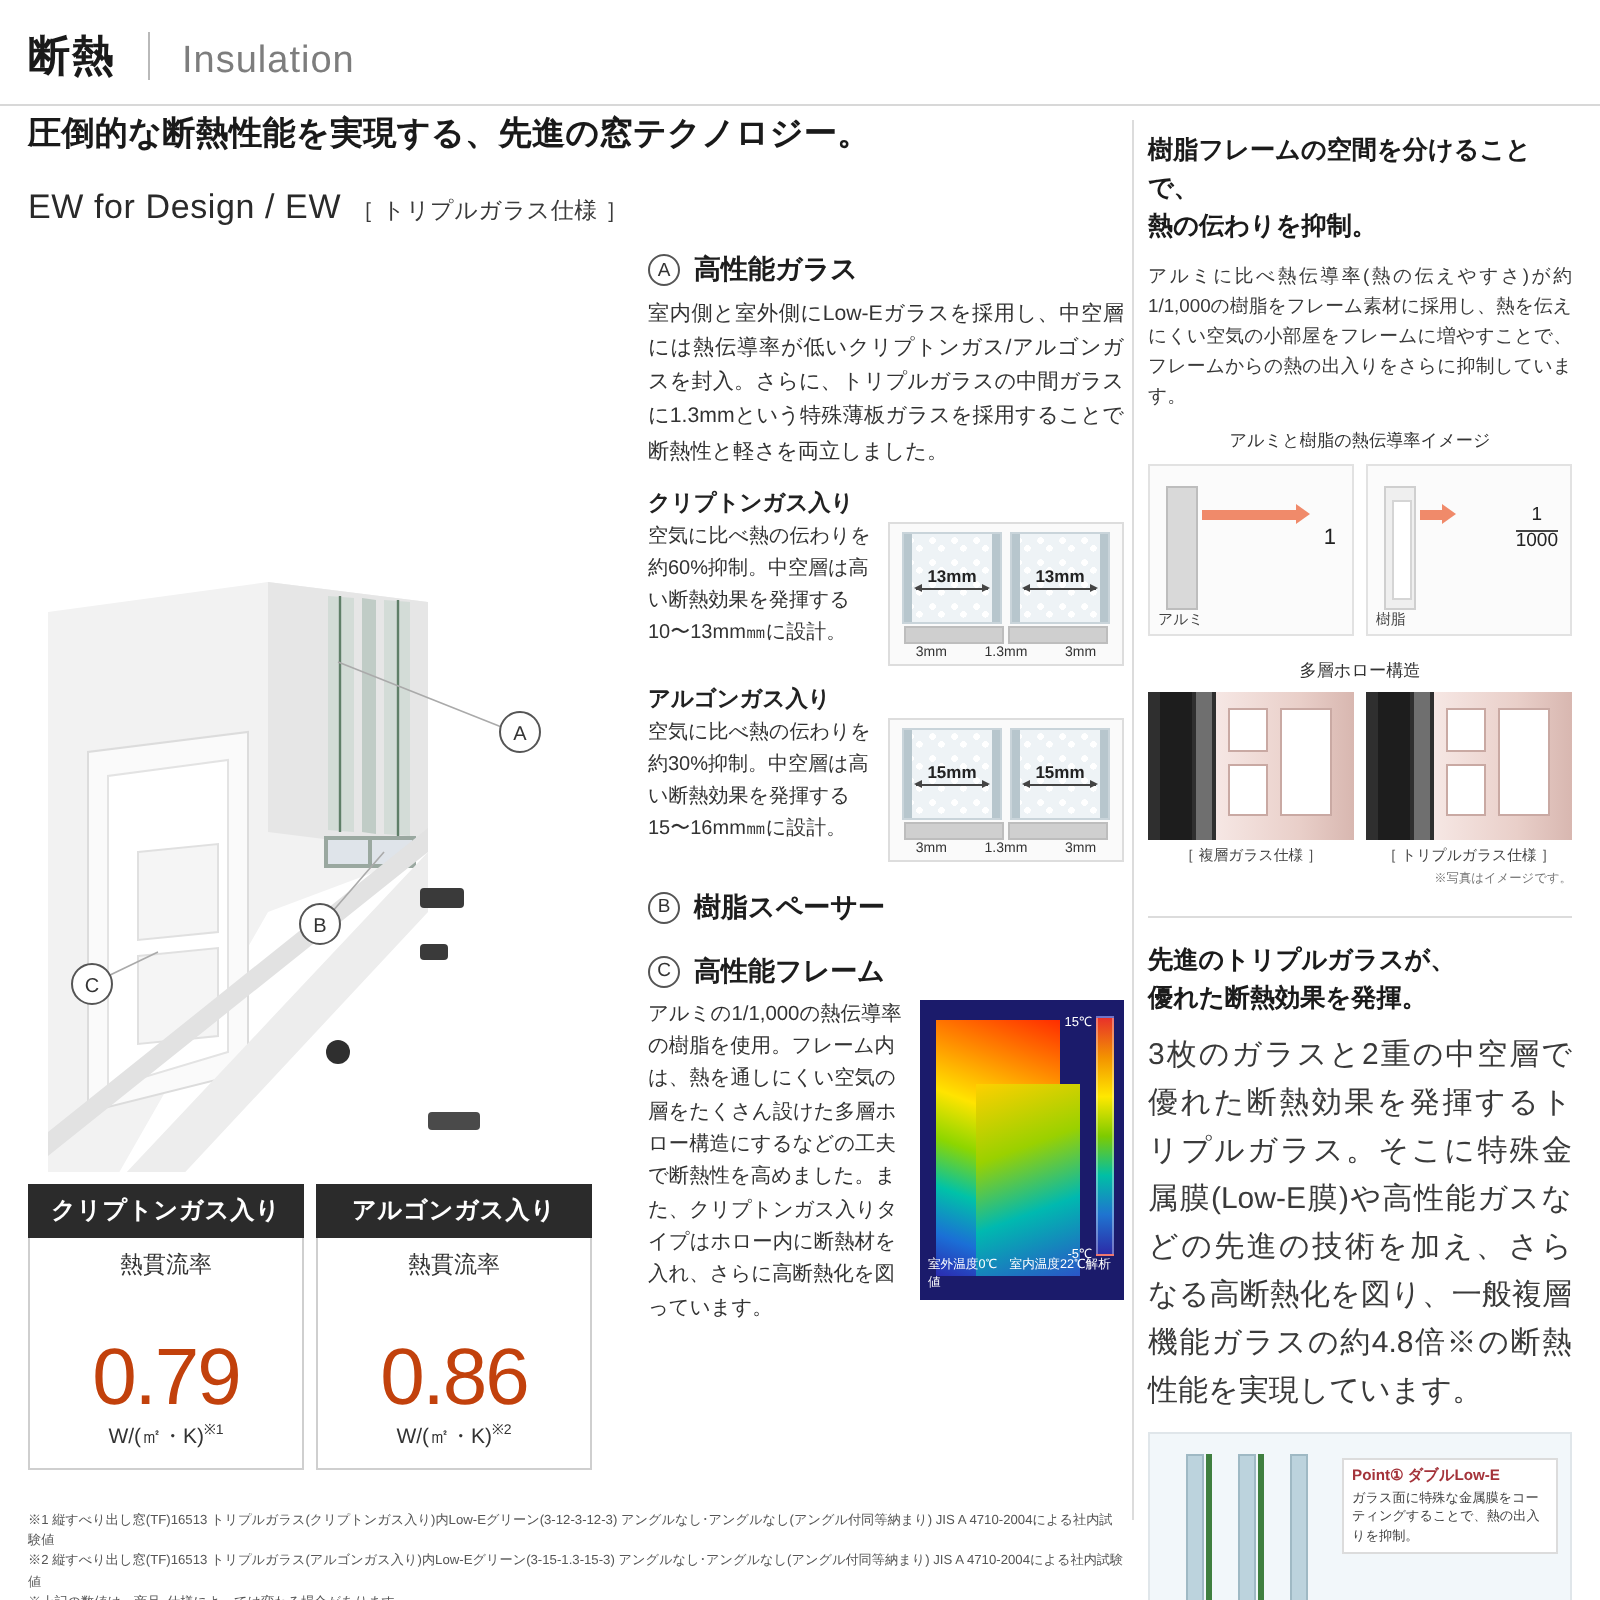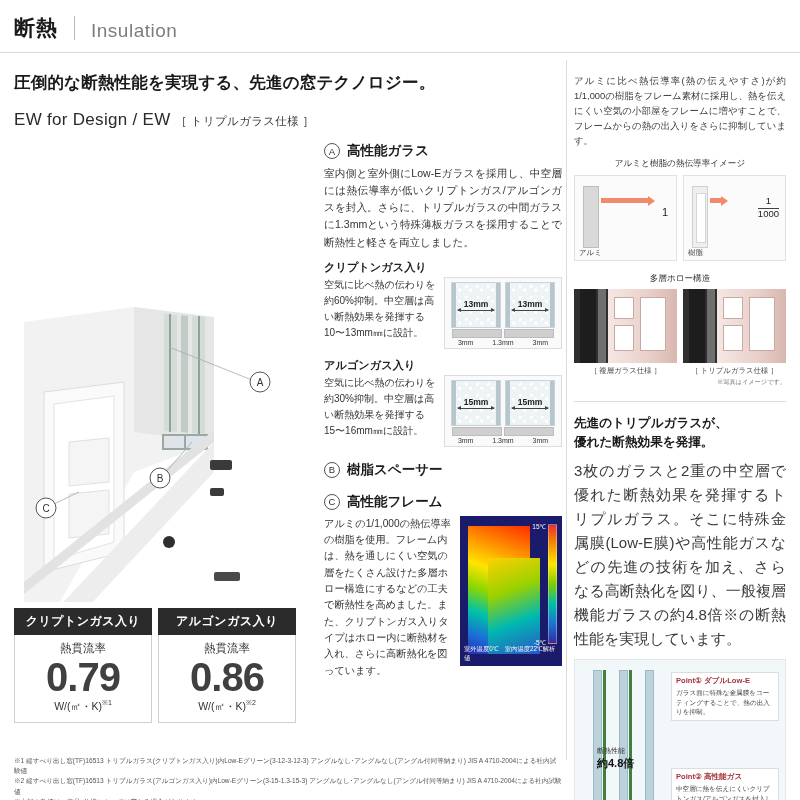--- a/index.html
+++ b/index.html
@@ -11,21 +11,21 @@
   .page { position: relative; width: 800px; height: 800px; border-radius: 18px; }
 
   
   .header { position: absolute; left: 14px; top: 14px; display: flex; align-items: flex-end; gap: 12px; }
   .header .jp { font-size: 21px; font-weight: bold; letter-spacing: 1px; color: #1a1a1a; }
   .header .divider { width: 1px; height: 24px; background: #b9b9b9; margin: 0 4px 2px 4px; }
   .header .en { font-size: 19px; color: #7d7d7d; letter-spacing: 0.5px; }
   .header-rule { position: absolute; left: 0; top: 52px; width: 800px; height: 1px; background: #d8d8d8; }
 
   
-  .left-col { position: absolute; left: 14px; top: 72px; width: 548px; }
+  .left-col { position: absolute; left: 14px; top: 56px; width: 548px; }
   .right-col { position: absolute; left: 574px; top: 66px; width: 212px; }
   .vrule { position: absolute; left: 566px; top: 60px; width: 1px; height: 700px; background: #dcdcdc; }
 
   .lead { font-size: 16.5px; font-weight: bold; letter-spacing: 0.2px; color: #1a1a1a; }
   .subtitle { margin-top: 16px; font-size: 17px; color: #2a2a2a; letter-spacing: 0.3px; }
   .subtitle .spec { font-size: 11.5px; color: #3a3a3a; }
 
   
   .left-body { position: relative; margin-top: 12px; width: 548px; height: 600px; }
 
@@ -34,21 +34,21 @@
 
   
   .value-row { position: absolute; left: 0; top: 466px; width: 300px; display: flex; gap: 6px; }
   .value-box { width: 138px; }
   .value-box .vhead {
     background: #2b2b2b; color: #fff; font-size: 12px; font-weight: bold;
     text-align: center; padding: 5px 0; letter-spacing: 0.5px;
   }
   .value-box .vbody { border: 1px solid #cfcfcf; border-top: none; text-align: center; padding: 6px 0 8px; }
   .value-box .vlabel { font-size: 11.5px; color: #333; }
-  .value-box .vnum { font-size: 40px; font-weight: bold; line-height: 1.05; color: #404040; letter-spacing: -1px; }
+  .value-box .vnum { font-size: 40px; font-weight: normal; line-height: 1.05; color: #c2410c; letter-spacing: -1px; margin-top: 28px; }
   .value-box .vunit { font-size: 10.5px; color: #333; }
   .value-box .vunit sup { font-size: 7px; }
 
   
   .left-text { position: absolute; left: 310px; top: 0; width: 238px; }
   .sec { margin-bottom: 14px; }
   .sec-title { display: flex; align-items: center; gap: 7px; margin-bottom: 5px; }
   .badge {
     width: 16px; height: 16px; border-radius: 50%; border: 1px solid #555;
     font-size: 9.5px; color: #333; display: flex; align-items: center; justify-content: center;
@@ -378,20 +378,21 @@
   </div>
 
   <div class="footnotes">
     <div>※1 縦すべり出し窓(TF)16513 トリプルガラス(クリプトンガス入り)内Low-Eグリーン(3-12-3-12-3) アングルなし･アングルなし(アングル付同等納まり) JIS A 4710-2004による社内試験値</div>
     <div>※2 縦すべり出し窓(TF)16513 トリプルガラス(アルゴンガス入り)内Low-Eグリーン(3-15-1.3-15-3) アングルなし･アングルなし(アングル付同等納まり) JIS A 4710-2004による社内試験値</div>
     <div>※上記の数値は、商品･仕様によっては変わる場合があります。</div>
   </div>
 
   <div class="right-col">
 
+    <div class="r-title">樹脂フレームの空間を分けることで、<br>熱の伝わりを抑制。</div>
     <div class="r-body">アルミに比べ熱伝導率(熱の伝えやすさ)が約1/1,000の樹脂をフレーム素材に採用し、熱を伝えにくい空気の小部屋をフレームに増やすことで、フレームからの熱の出入りをさらに抑制しています。</div>
 
     <div class="r-capt">アルミと樹脂の熱伝導率イメージ</div>
     <div class="cmp">
       <div class="cell">
         <div class="bar-alu"></div>
         <div class="heat h1"></div>
         <div class="val1">1</div>
         <div class="lbl">アルミ</div>
       </div>

